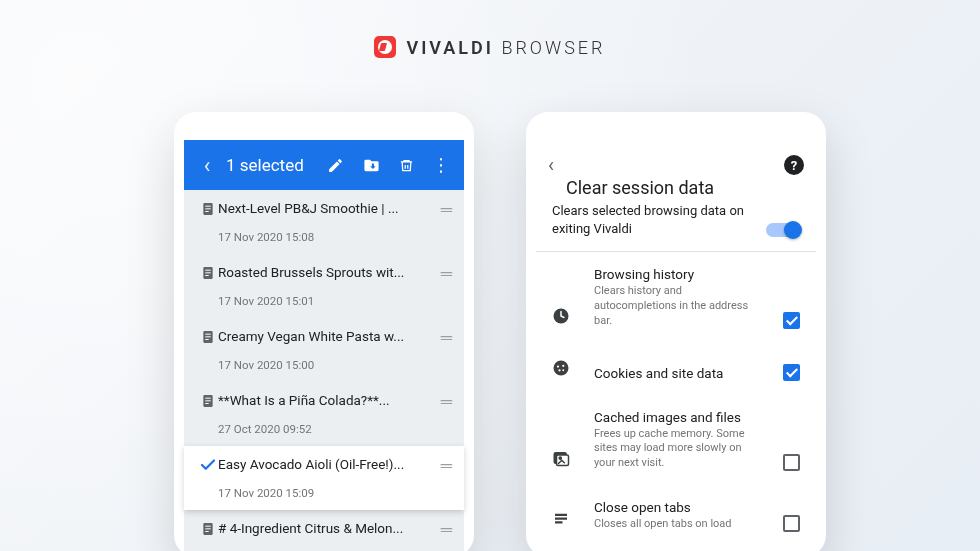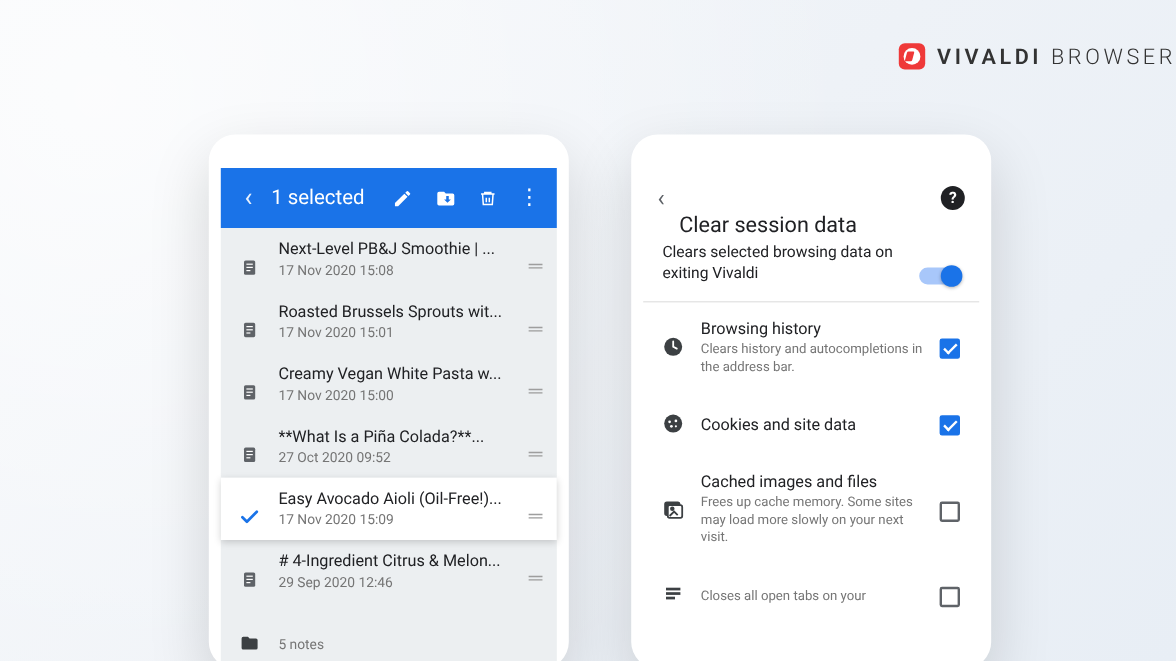--- a/index.html
+++ b/index.html
@@ -18,21 +18,21 @@
     background: radial-gradient(circle at 30% 30%, rgba(255,255,255,0.7), transparent 40%);
     top: -400px;
     left: -400px;
     pointer-events: none;
   }
   .header {
     position: absolute;
     top: 36px;
     left: 0;
     width: 100%;
-    text-align: right;
+    text-align: center;
   }
   .logo {
     display: inline-flex;
     align-items: center;
     gap: 10px;
   }
   .logo-icon {
     width: 22px;
     height: 22px;
     background: #ef3939;
@@ -88,41 +88,40 @@
   }
   .tb-back { width: 30px; text-align: center; font-size: 22px; opacity: .9; }
   .tb-title { font-size: 17px; flex: 1; padding-left: 4px; }
   .tb-actions { display: flex; gap: 18px; align-items: center; padding-right: 6px; }
   .tb-icon svg { display: block; }
   .dots { font-size: 18px; line-height: 1; }
 
   .note-list { background: #eceff1; }
   .note-item {
     display: flex;
-    align-items: flex-end;
+    align-items: flex-start;
     padding: 10px 12px 10px 14px;
-    gap: 14px;
     min-height: 52px;
   }
   .note-item.selected {
     background: #fff;
     box-shadow: 0 2px 6px rgba(0,0,0,0.18);
     position: relative;
     z-index: 1;
   }
   .note-icon { width: 20px; display:flex; justify-content:center; }
   .note-body { flex: 1; min-width: 0; }
   .note-title {
     font-size: 13.5px;
     color: #202124;
     white-space: nowrap;
     overflow: hidden;
     text-overflow: ellipsis;
   }
-  .note-meta { font-size: 11.5px; color: #757575; margin-top: 2px; }
+  .note-meta { font-size: 11.5px; color: #757575; margin-top: 14px; }
   .drag-handle { color: #9e9e9e; font-size: 16px; }
 
   
   .toolbar-white {
     height: 50px;
     display: flex;
     align-items: center;
     padding: 0 12px;
     gap: 12px;
   }
@@ -160,22 +159,22 @@
     width: 18px; height: 18px;
     background:#1a73e8;
     border-radius:50%;
     top: -2px; right: -2px;
     box-shadow: 0 1px 3px rgba(0,0,0,0.3);
   }
 
   .option {
     display: flex;
     padding: 14px 16px;
-    gap: 12px;
-    align-items: center;
+    gap: 22px;
+    align-items: flex-end;
   }
   .opt-icon { width: 20px; padding-top: 2px; color:#5f6368; }
   .opt-body { flex: 1; }
   .opt-title { font-size: 13.5px; color: #202124; }
   .opt-desc { font-size: 11px; color: #757575; margin-top: 2px; line-height: 1.35; }
   .checkbox {
     width: 17px; height: 17px;
     border: 2px solid #5f6368;
     border-radius: 2px;
     margin-top: 2px;
@@ -383,18 +382,19 @@
         </div>
         <div class="checkbox"></div>
       </div>
       <div class="option">
         <div class="opt-icon"><svg width="18" height="18" viewBox="0 0 24 24" fill="#3c4043">
             <rect x="4" y="5" width="16" height="3"></rect>
             <rect x="4" y="10" width="16" height="3"></rect>
             <rect x="4" y="15" width="10" height="3"></rect>
           </svg></div>
         <div class="opt-body">
-          <div class="opt-desc">Closes all open tabs on your</div>
+          <div class="opt-title">Close open tabs</div>
+          <div class="opt-desc">Closes all open tabs on load</div>
         </div>
         <div class="checkbox"></div>
       </div>
     </div>
 </div>
 
 </body></html>

